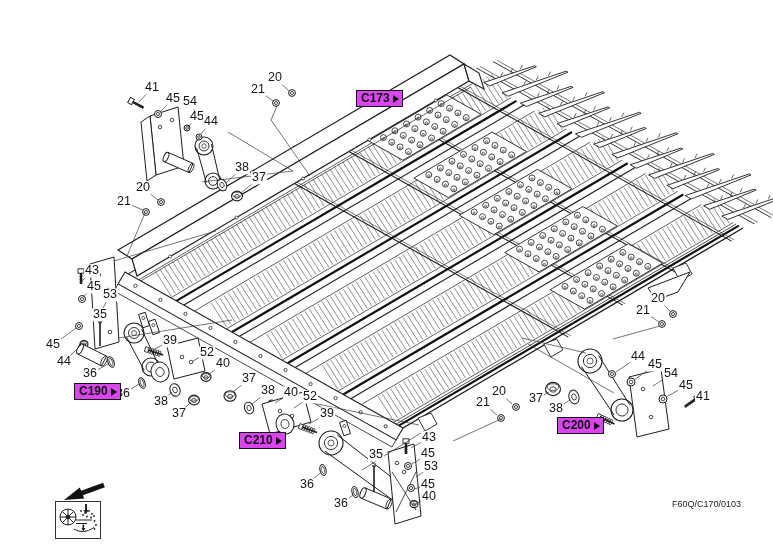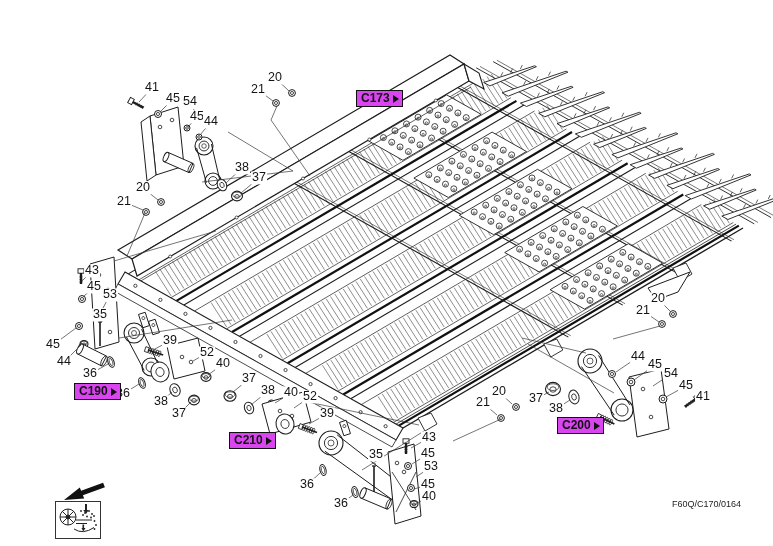--- a/index.html
+++ b/index.html
@@ -1183,30 +1183,30 @@
         <circle cx="38.5" cy="19" r="0.9"></circle>
           <circle cx="40" cy="23" r="0.9"></circle>
         <circle cx="38.5" cy="27" r="0.9"></circle>
         <polygon points="29,2 29,8 27.3,8 30,12 32.7,8 31,8 31,2"></polygon>
         <rect x="26.5" y="22.5" width="1.6" height="4"></rect>
         <polygon points="25.5,26 29.5,26 27.3,29.5"></polygon>
       </g>
     </svg>
   </div>
 
-  <div class="figcode">F60Q/C170/0164</div>
+  <div class="figcode">F60Q/C170/0103</div>
 <div class="refbox" style="left: 356px; top: 90px;">
       <span>C173</span>
       <span class="tri"></span>
     </div>
     <div class="refbox" style="left: 74px; top: 383px;">
       <span>C190</span>
       <span class="tri"></span>
     </div>
-    <div class="refbox" style="left: 229px; top: 432px;">
+    <div class="refbox" style="left: 239px; top: 432px;">
       <span>C210</span>
       <span class="tri"></span>
     </div>
     <div class="refbox" style="left: 557px; top: 417px;">
       <span>C200</span>
       <span class="tri"></span>
     </div>
     <span class="callout" style="left: 152px; top: 88px;">41</span>
     <span class="callout" style="left: 173px; top: 99px;">45</span>
     <span class="callout" style="left: 190px; top: 102px;">54</span>

